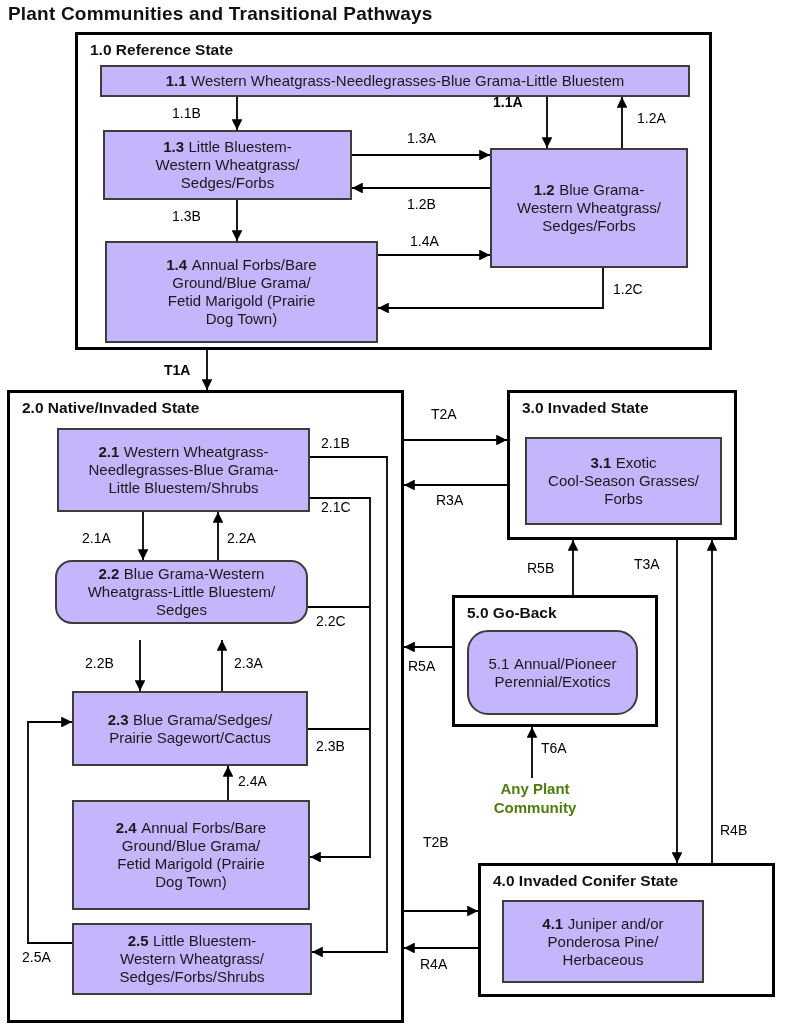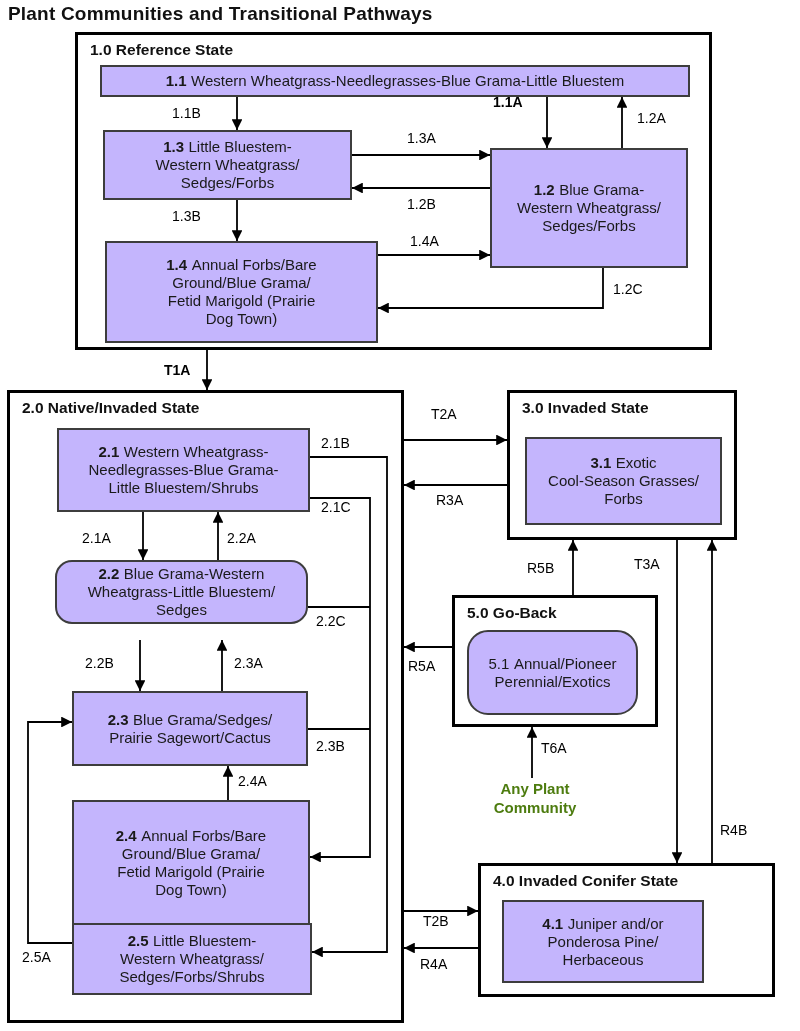--- a/index.html
+++ b/index.html
@@ -87,21 +87,21 @@
   </div>
   <div class="community" style="left:55px;top:560px;width:253px;height:64px;border-radius:17px;">
     <span><span class="cid">2.2</span><span class="cname">Blue Grama-Western
 Wheatgrass-Little Bluestem/
 Sedges</span></span>
   </div>
   <div class="community" style="left:72px;top:691px;width:236px;height:75px;">
     <span><span class="cid">2.3</span><span class="cname">Blue Grama/Sedges/
 Prairie Sagewort/Cactus</span></span>
   </div>
-  <div class="community" style="left:72px;top:800px;width:238px;height:125px;">
+  <div class="community" style="left:72px;top:800px;width:238px;height:110px;">
     <span><span class="cid">2.4</span><span class="cname">Annual Forbs/Bare
 Ground/Blue Grama/
 Fetid Marigold (Prairie
 Dog Town)</span></span>
   </div>
   <div class="community" style="left:72px;top:923px;width:240px;height:72px;">
     <span><span class="cid">2.5</span><span class="cname">Little Bluestem-
 Western Wheatgrass/
 Sedges/Forbs/Shrubs</span></span>
   </div>
@@ -138,21 +138,21 @@
   <div class="pathway-label" style="left:527px;top:560px;">R5B</div>
   <div class="pathway-label" style="left:634px;top:556px;">T3A</div>
   <div class="pathway-label" style="left:316px;top:613px;">2.2C</div>
   <div class="pathway-label" style="left:85px;top:655px;">2.2B</div>
   <div class="pathway-label" style="left:234px;top:655px;">2.3A</div>
   <div class="pathway-label" style="left:408px;top:658px;">R5A</div>
   <div class="pathway-label" style="left:316px;top:738px;">2.3B</div>
   <div class="pathway-label" style="left:541px;top:740px;">T6A</div>
   <div class="pathway-label" style="left:238px;top:773px;">2.4A</div>
   <div class="pathway-label" style="left:720px;top:822px;">R4B</div>
-  <div class="pathway-label" style="left:423px;top:913px;">T2B</div>
+  <div class="pathway-label" style="left:423px;top:834px;">T2B</div>
   <div class="pathway-label" style="left:22px;top:949px;">2.5A</div>
   <div class="pathway-label" style="left:420px;top:956px;">R4A</div>
 
   <div class="annotation" style="left:470px;top:779px;width:130px;">Any Plant
 Community</div>
 
   <svg id="wires" width="800" height="1031" viewBox="0 0 800 1031">
     <defs>
       <marker id="arr" viewBox="0 0 10 10" refX="10" refY="5" markerWidth="7" markerHeight="6" orient="auto">
         <path d="M0,0 L10,5 L0,10 z" fill="#000"></path>

